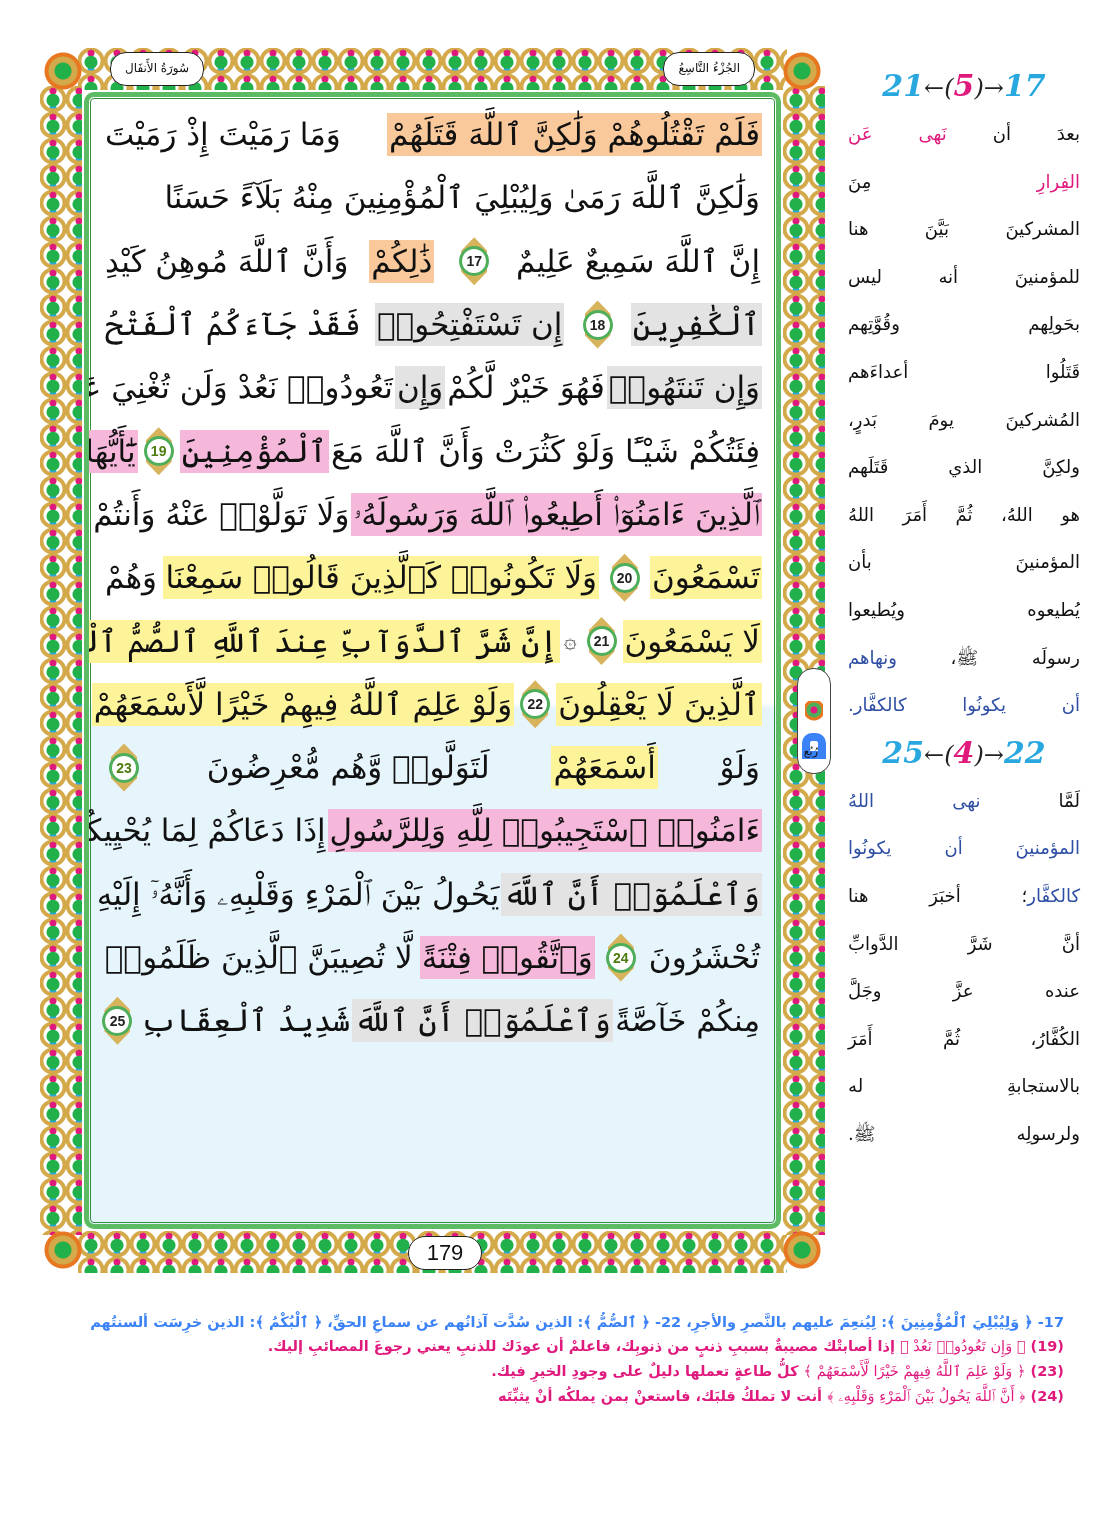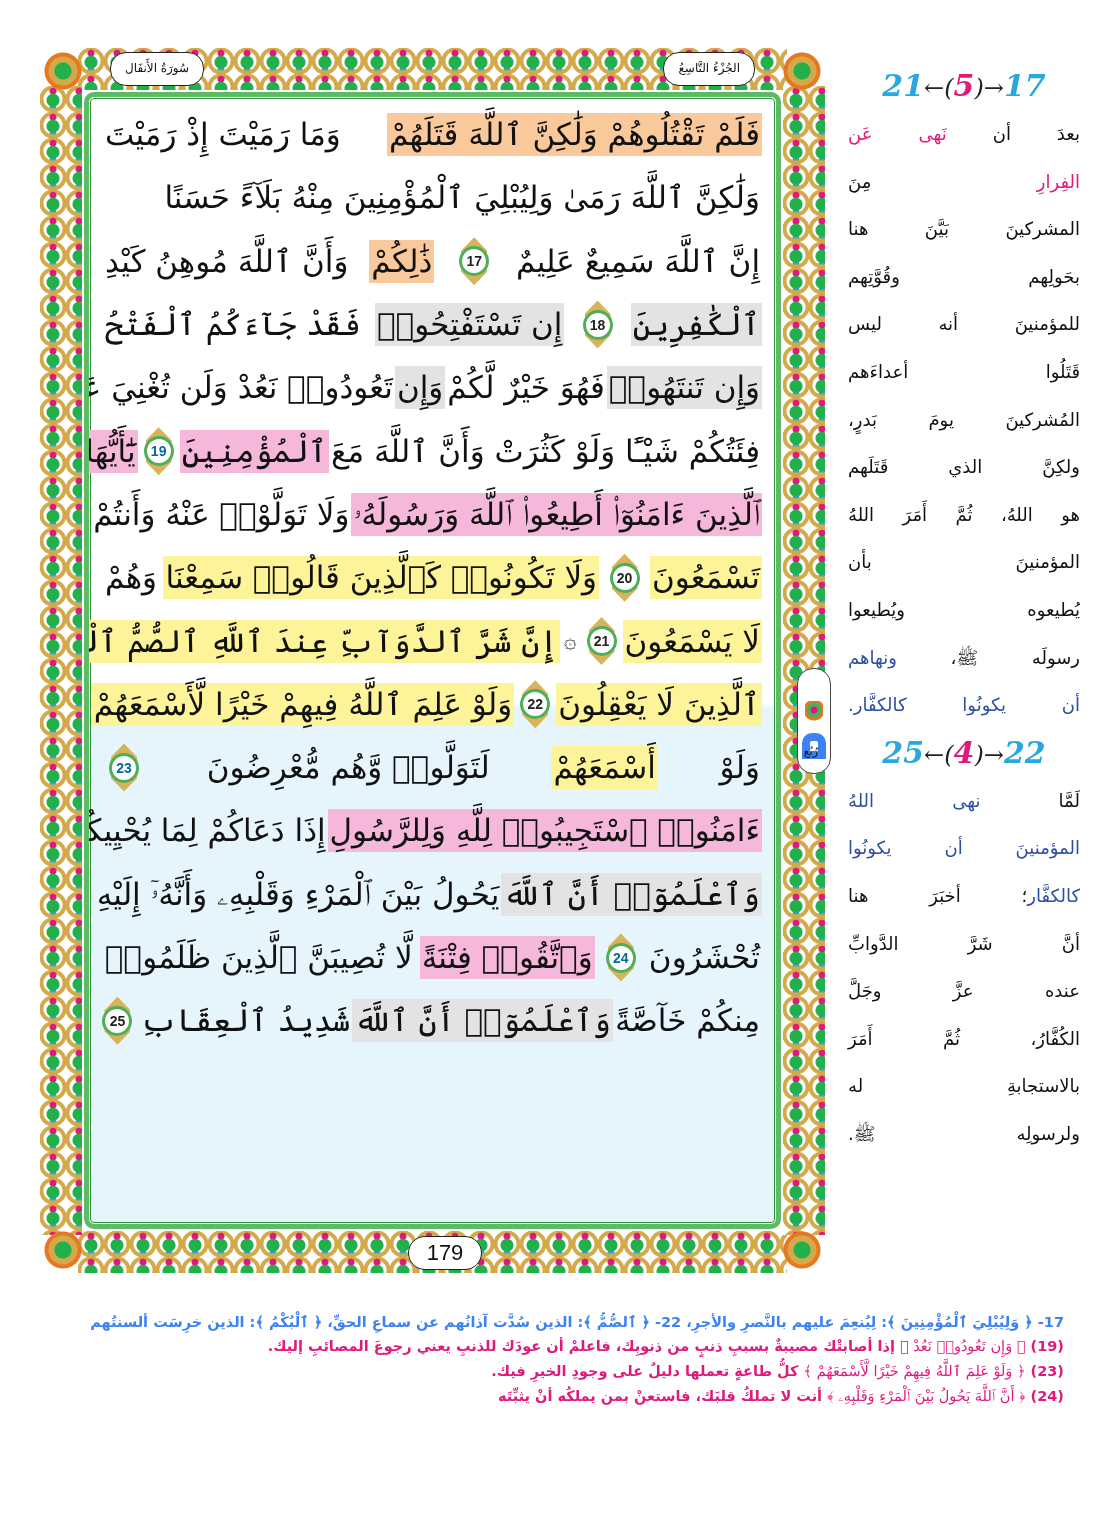--- a/index.html
+++ b/index.html
@@ -73,21 +73,21 @@
   .ayah-marker::before {
     content: ""; position: absolute; left: 4px; top: 0; width: 26px; height: 48px;
     background: #d7b35c; clip-path: polygon(50% 0, 100% 28%, 100% 72%, 50% 100%, 0 72%, 0 28%);
   }
   .ayah-marker span {
     position: relative; width: 30px; height: 30px; border-radius: 50%;
     background: #fff; border: 3px solid #4fae5a;
     font-family: "Liberation Sans", sans-serif; font-size: 14px; font-weight: bold;
     display: flex; align-items: center; justify-content: center; color: #222;
   }
-  .ayah-marker.pink span { color: #0369a1; }
+  .ayah-marker.pink span { color: #4d7c0f; }
 
   .rub-star { font-size: 22px; color: #333; margin: 0 4px; }
 
   
   .rub-marker {
     position: absolute; left: 797px; top: 668px; width: 34px; height: 106px;
     background: #fff; border: 1.5px solid #444; border-radius: 16px;
     display: flex; flex-direction: column; align-items: center; justify-content: flex-end;
     padding-bottom: 14px;
   }
@@ -254,22 +254,22 @@
 </div>
 
 <div class="side-col">
   <div class="verse-range">
     <span class="n">21</span><span class="a">←</span><span class="a">(</span><span class="m">5</span><span class="a">)</span><span class="a">→</span><span class="n">17</span>
   </div>
   <div id="sec1-lines">
       <div class="side-line"><span>بعدَ أن </span><span class="c-pink">نَهى عَن</span></div>
       <div class="side-line"><span class="c-pink">الفِرارِ</span><span> مِنَ</span></div>
       <div class="side-line"><span>المشركينَ بَيَّنَ هنا</span></div>
+      <div class="side-line"><span>للمؤمنينَ أنه ليس</span></div>
       <div class="side-line"><span>بحَولِهم وقُوَّتِهم</span></div>
-      <div class="side-line"><span>للمؤمنينَ أنه ليس</span></div>
       <div class="side-line"><span>قَتَلُوا أعداءَهم</span></div>
       <div class="side-line"><span>المُشركينَ يومَ بَدرٍ،</span></div>
       <div class="side-line"><span>ولكِنَّ الذي قَتَلَهم</span></div>
       <div class="side-line"><span>هو اللهُ، ثُمَّ أَمَرَ اللهُ</span></div>
       <div class="side-line"><span>المؤمنينَ بأن</span></div>
       <div class="side-line"><span>يُطيعوه ويُطيعوا</span></div>
       <div class="side-line"><span>رسولَه ﷺ، </span><span class="c-blue">ونهاهم</span></div>
       <div class="side-line"><span class="c-blue">أن يكونُوا كالكفَّار.</span></div>
     </div>
 

